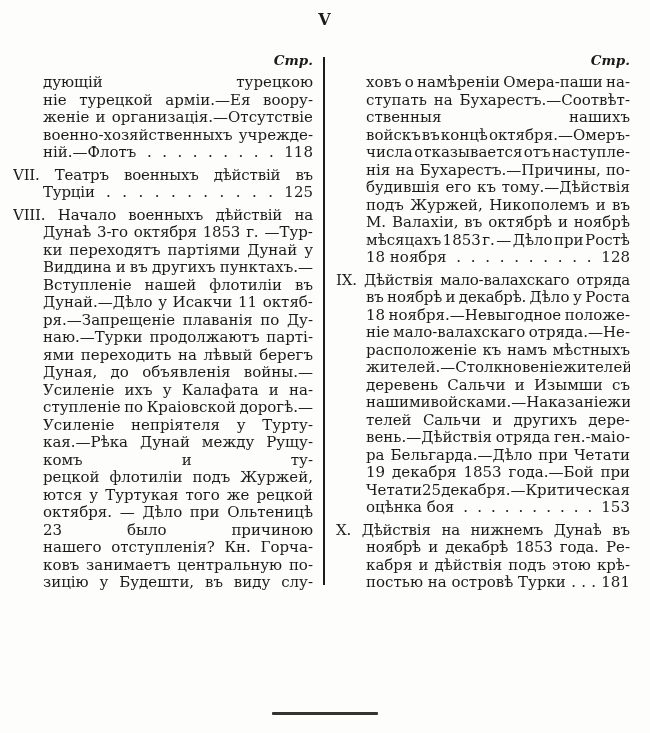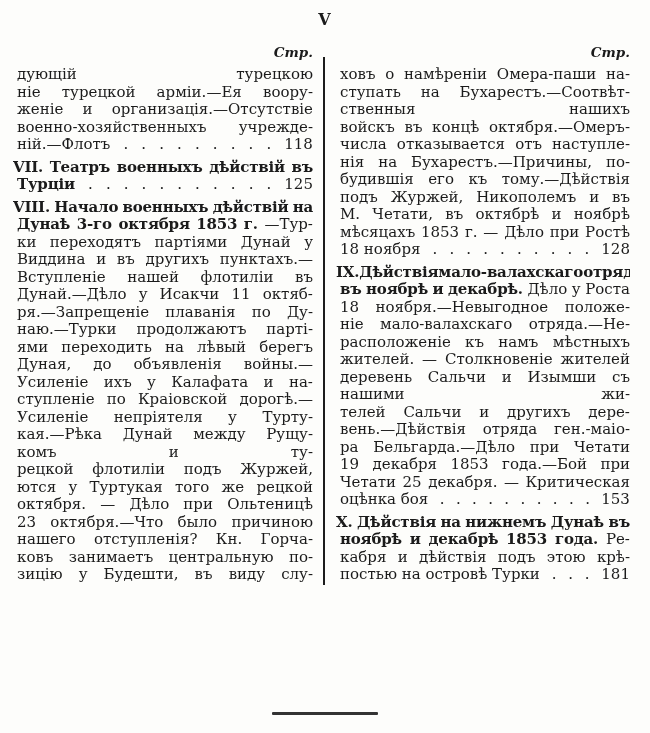--- a/index.html
+++ b/index.html
@@ -20,35 +20,35 @@
   .column {
     position: absolute; top: 44px;
   }
   .col-left  { left: 13px;  width: 300px; }
   .col-right { left: 336px; width: 294px; }
   .col-header {
     text-align: right;
     font-style: italic; font-weight: bold;
     font-size: 13.5px;
     margin-bottom: 6px;
-    height: 16px; line-height: 16px;
+    height: 16px; line-height: 16px; margin-top: 8px;
   }
   .para { margin: 0; }
   .para.entry { margin-top: 5px; }
   .ln {
     display: flex;
     justify-content: space-between;
     align-items: baseline;
     height: 17.5px; line-height: 17.5px;
     font-size: 15px;
     white-space: nowrap;
     overflow: hidden;
   }
-  .ln.ind { margin-left: 4px; text-align: center; }
-  .b { font-weight: bold; letter-spacing: -0.2px; }
+  .ln.ind { margin-left: 30px; text-align: center; }
+  .b { font-weight: normal; letter-spacing: -0.2px; }
   .divider {
     position: absolute;
     left: 323px; top: 57px;
     width: 2px; height: 528px;
     background: #1c1c1c;
   }
   .bottom-rule {
     position: absolute;
     top: 712px; left: 272px;
     width: 106px; height: 2.5px;
@@ -236,21 +236,20 @@
         </div>
         <div class="ln ind">
           <span>октября.</span>
           <span>—</span>
           <span>Дѣло</span>
           <span>при</span>
           <span>Ольтеницѣ</span>
         </div>
         <div class="ln ind">
           <span>23</span>
-          <span>октября.—Что</span>
           <span>было</span>
           <span>причиною</span>
         </div>
         <div class="ln ind">
           <span>нашего</span>
           <span>отступленія?</span>
           <span>Кн.</span>
           <span>Горча-</span>
         </div>
         <div class="ln ind">
@@ -319,21 +318,21 @@
         </div>
         <div class="ln ind">
           <span>подъ</span>
           <span>Журжей,</span>
           <span>Никополемъ</span>
           <span>и</span>
           <span>въ</span>
         </div>
         <div class="ln ind">
           <span>М.</span>
-          <span>Четати,</span>
+          <span>Валахіи,</span>
           <span>въ</span>
           <span>октябрѣ</span>
           <span>и</span>
           <span>ноябрѣ</span>
         </div>
         <div class="ln ind">
           <span>мѣсяцахъ</span>
           <span>1853</span>
           <span>г.</span>
           <span>—</span>
@@ -396,20 +395,21 @@
         </div>
         <div class="ln ind">
           <span>деревень</span>
           <span>Сальчи</span>
           <span>и</span>
           <span>Изымши</span>
           <span>съ</span>
         </div>
         <div class="ln ind">
           <span>нашими</span>
+          <span>войсками.—Наказаніе</span>
           <span>жи-</span>
         </div>
         <div class="ln ind">
           <span>телей</span>
           <span>Сальчи</span>
           <span>и</span>
           <span>другихъ</span>
           <span>дере-</span>
         </div>
         <div class="ln ind">

